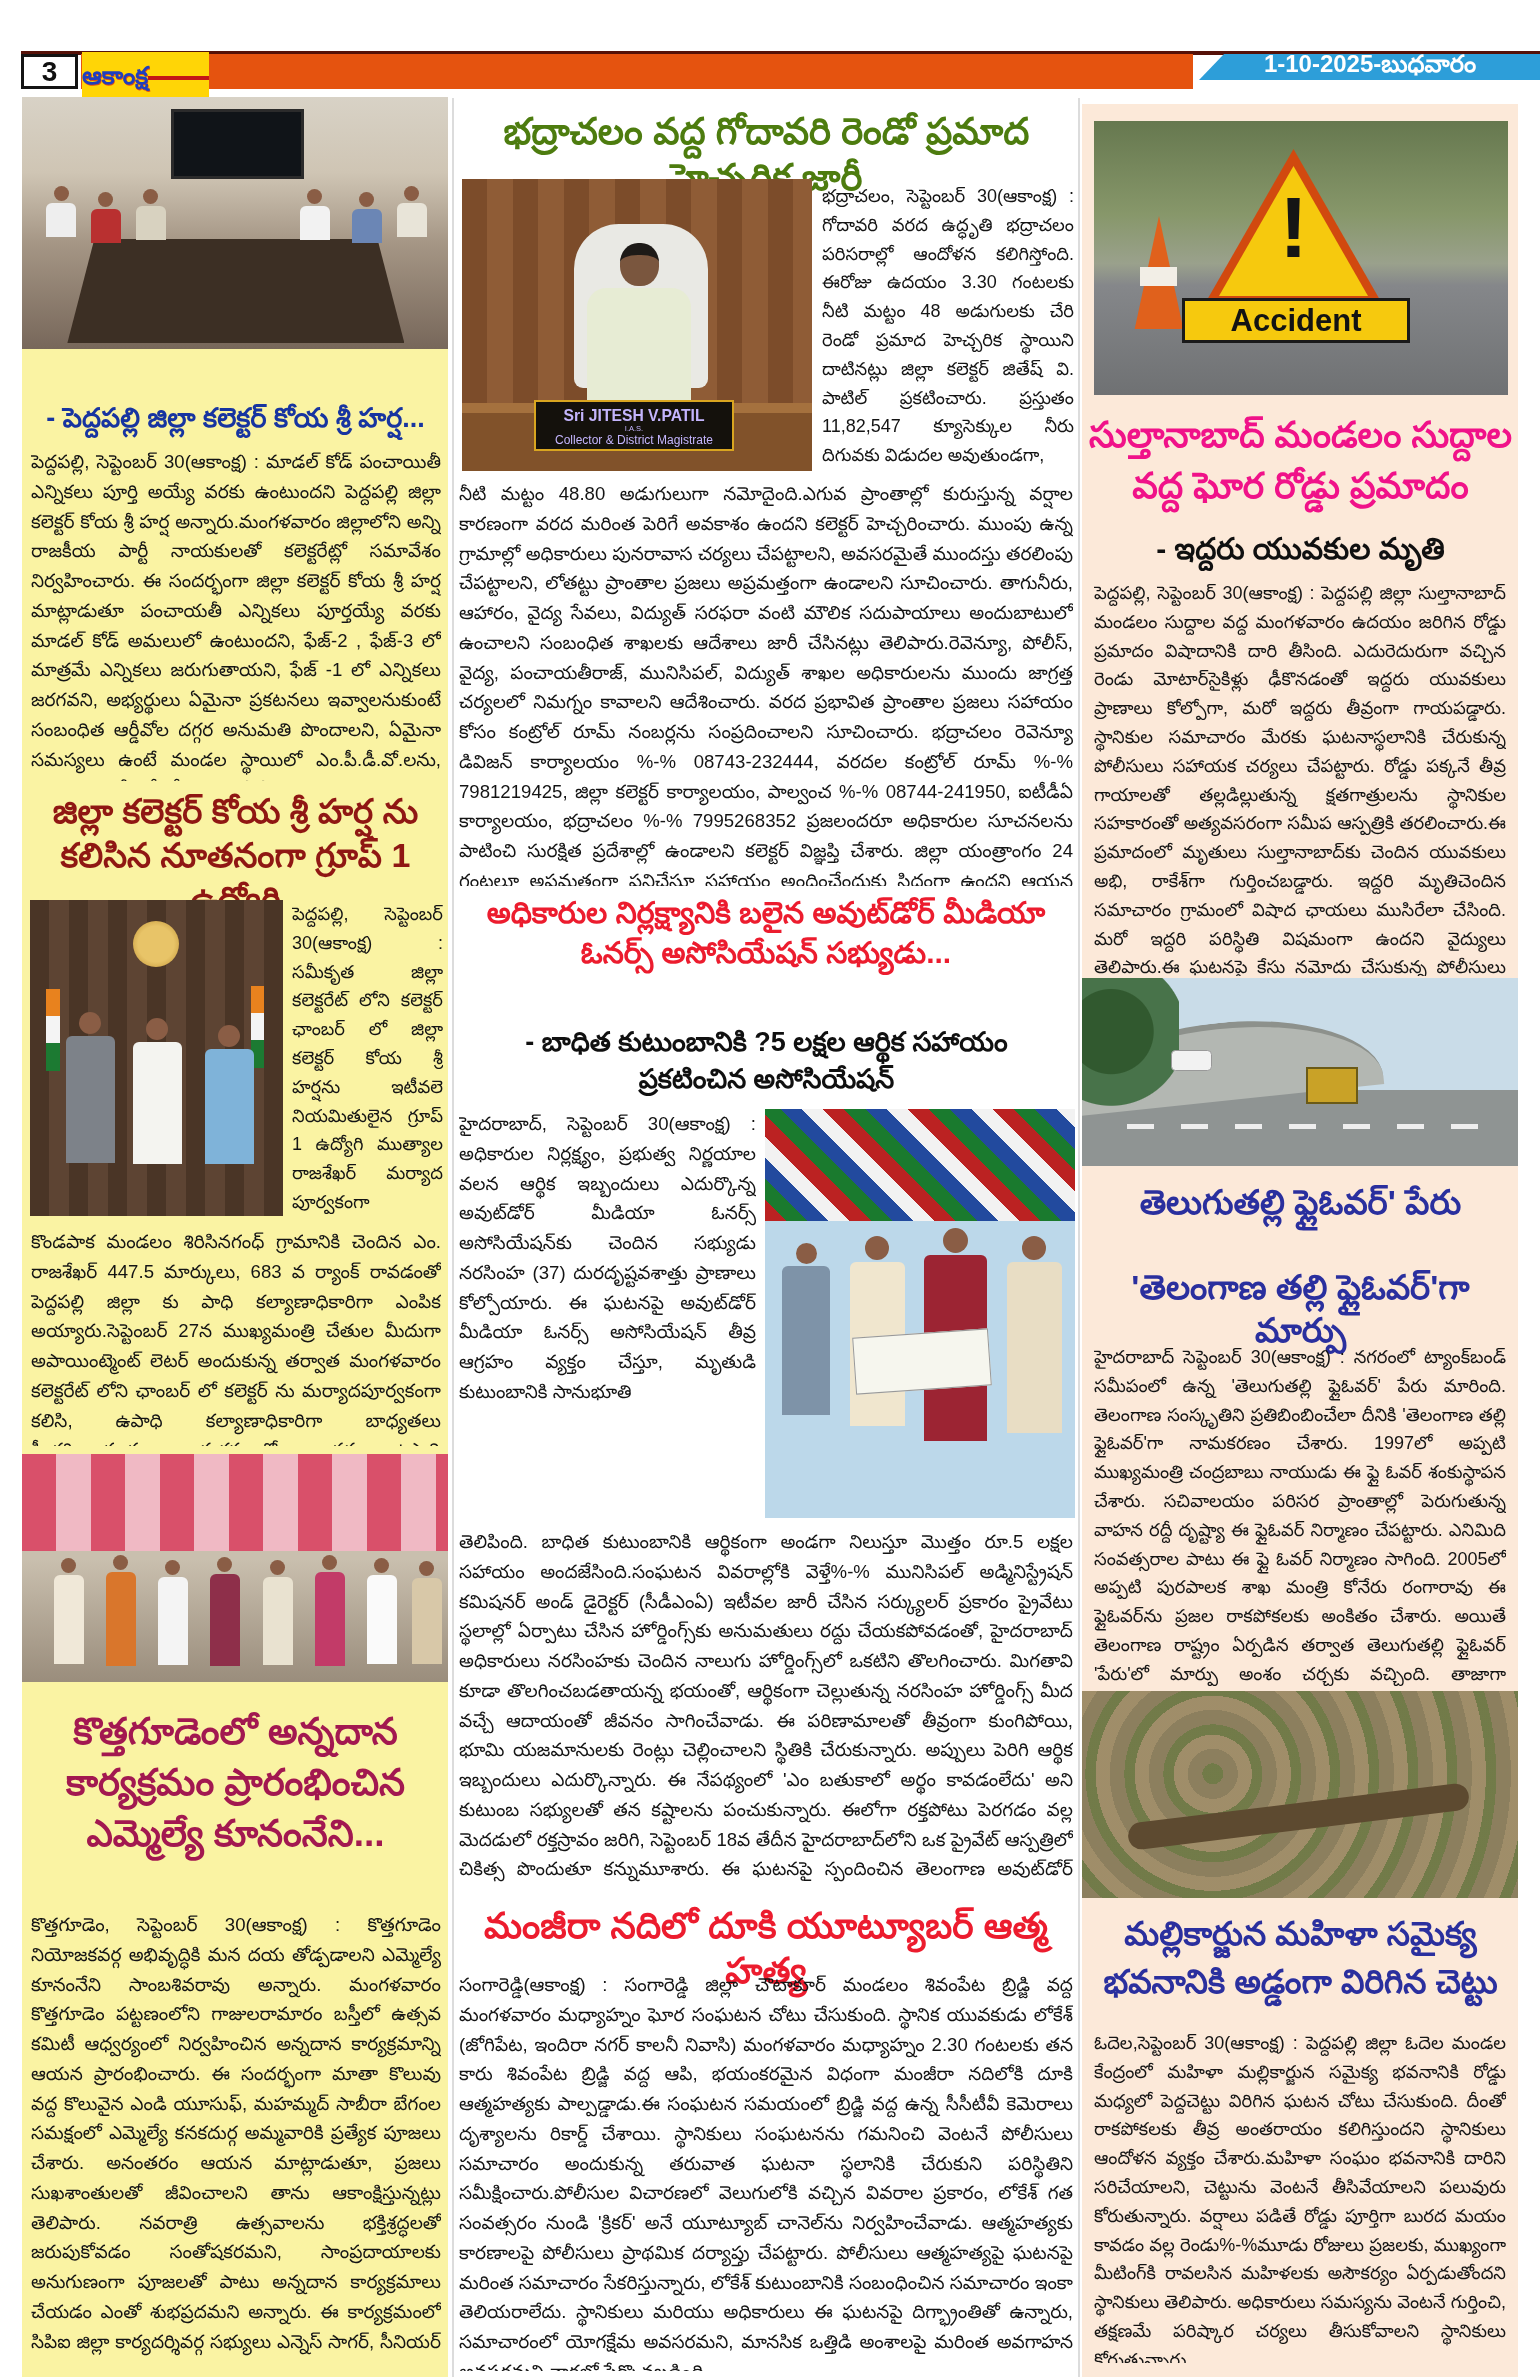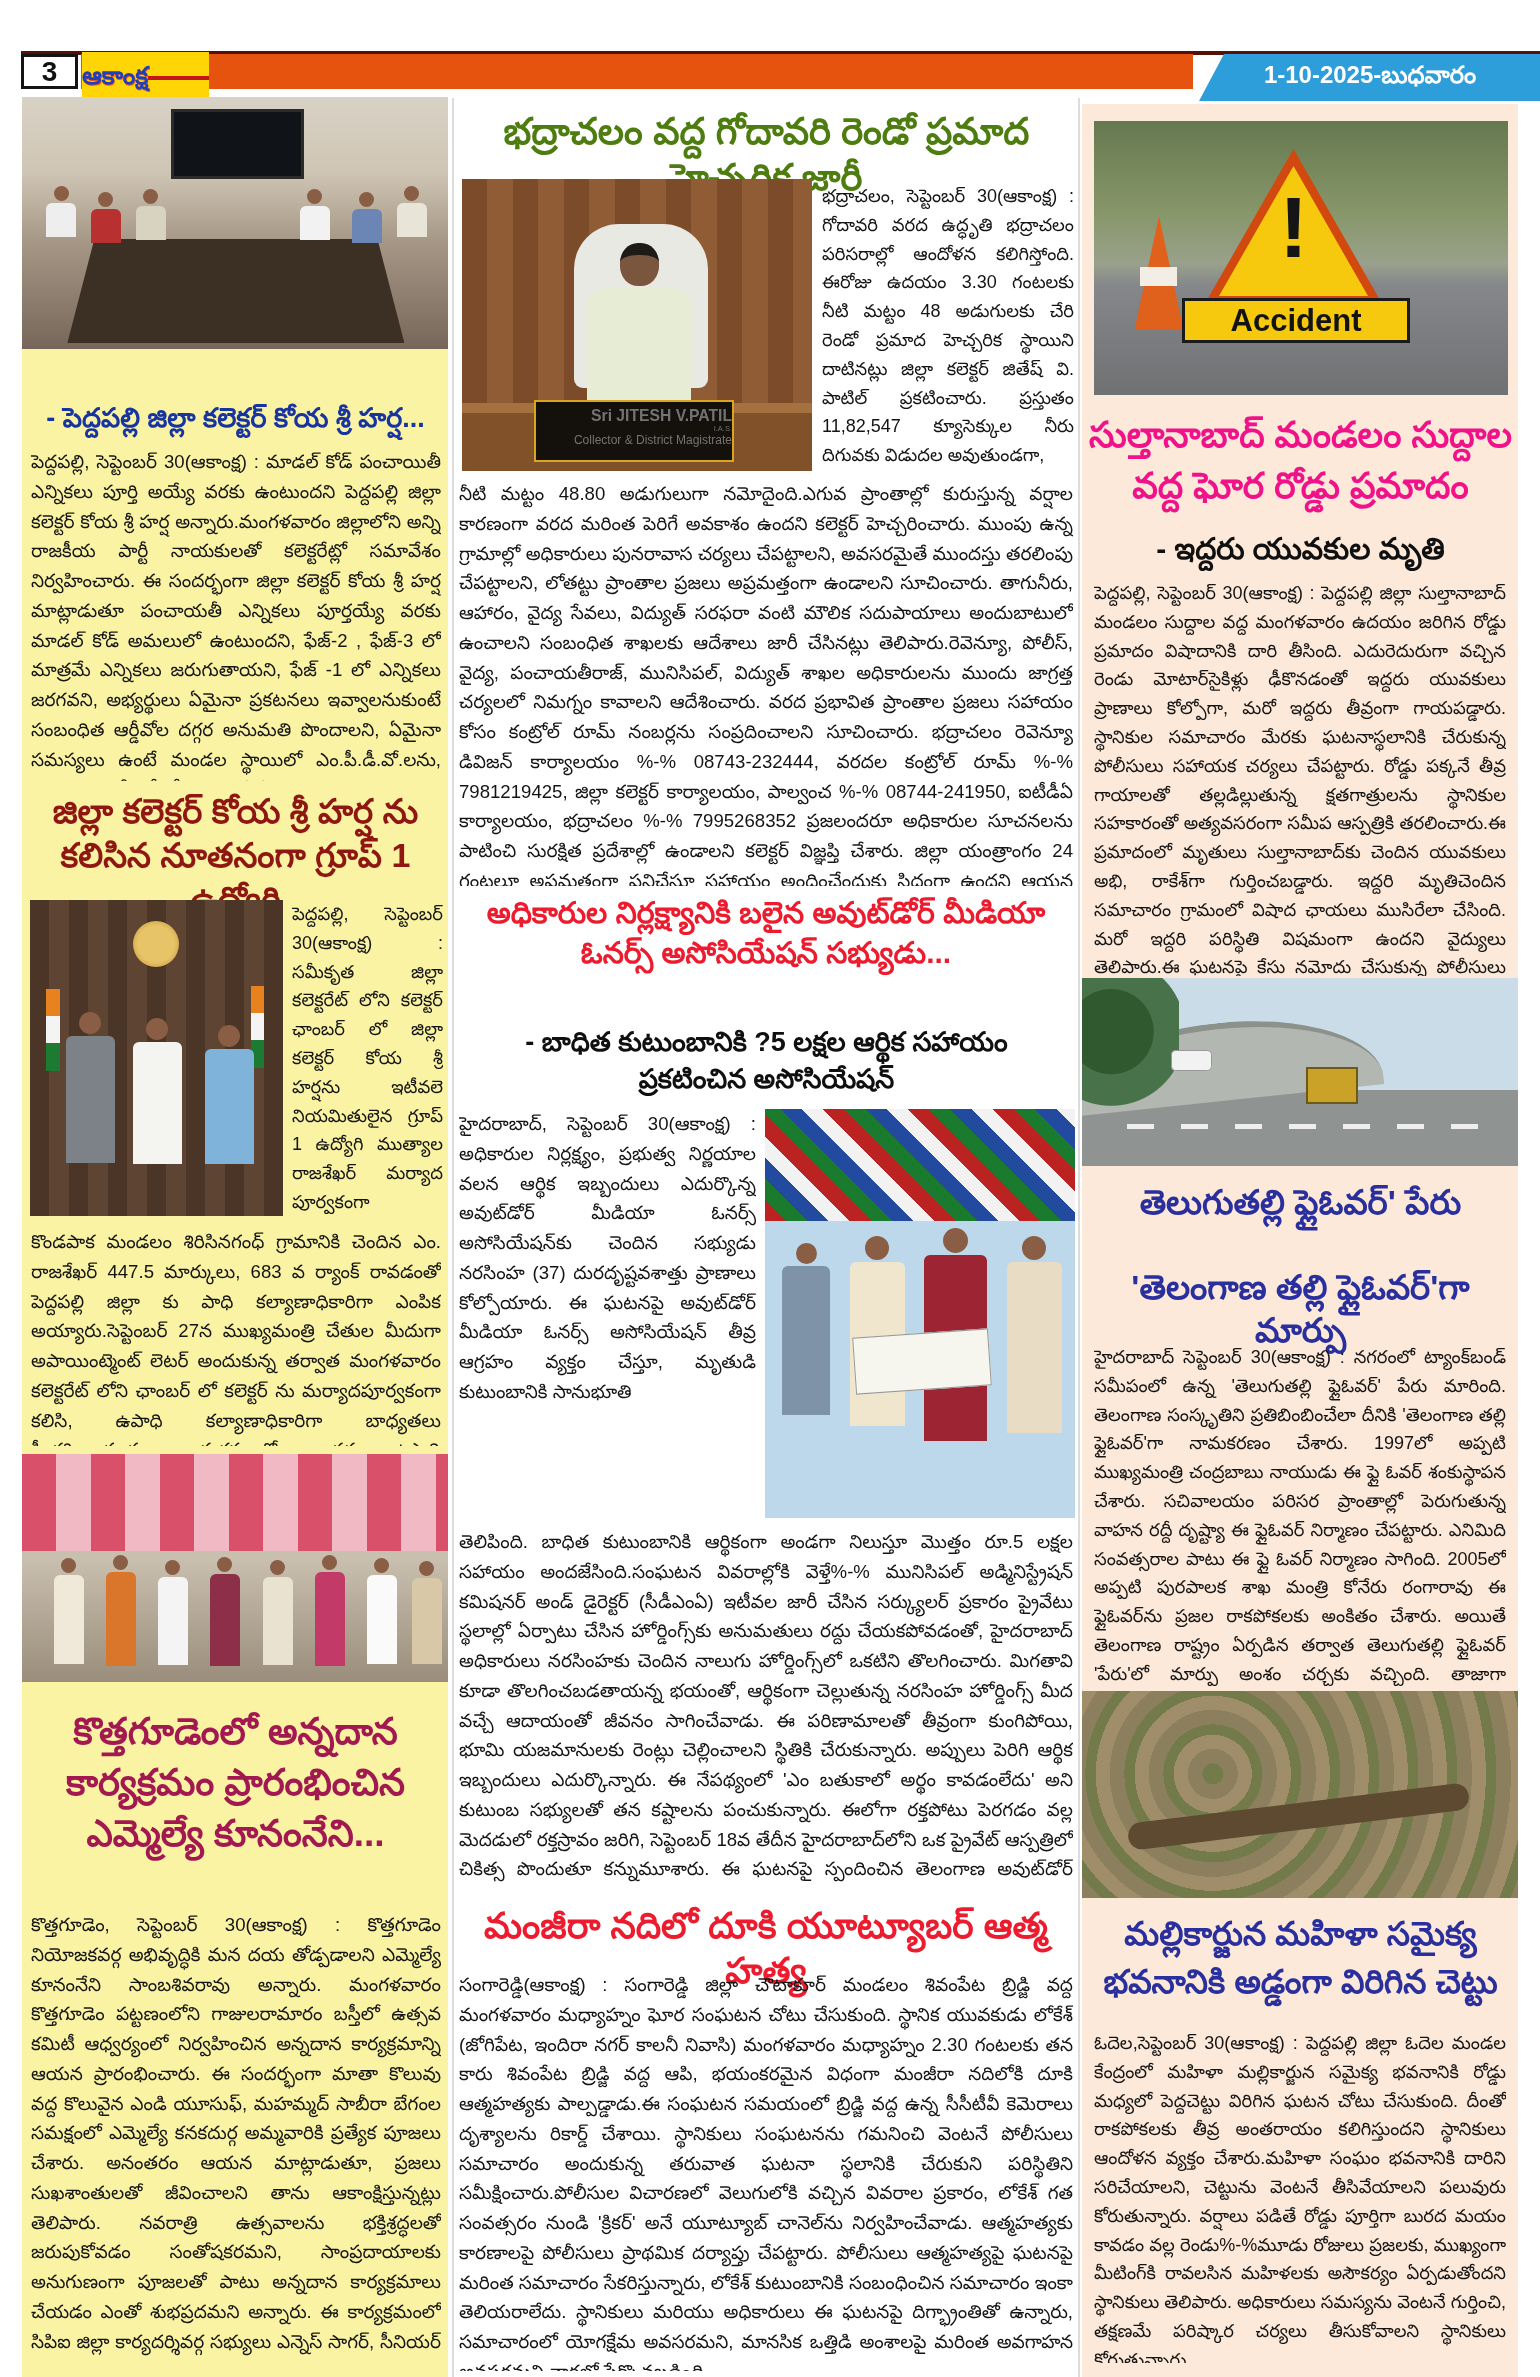--- a/index.html
+++ b/index.html
@@ -9,21 +9,21 @@
   
   .header-topline{left:21px;top:51px;width:1520px;height:3.7px;background:#551108;}
   .header-orange{left:81px;top:54px;width:1112px;height:35px;background:#E5530F;}
   .page-number-box{left:21px;top:54px;width:57px;height:35px;background:#fff;border:3px solid #141414;
         box-sizing:border-box;display:flex;align-items:center;justify-content:center;
         font-size:28px;font-weight:bold;color:#111;}
   .logo-box{left:82px;top:52px;width:127px;height:48px;background:#FFD506;display:flex;
         flex-direction:row;align-items:center;justify-content:center;}
   .logo-text{font-size:24.6px;font-weight:bold;color:#1F3FBE;text-shadow:0.7px 0.7px 0 #E5530F;line-height:1;}
   .logo-underline{width:89px;height:3.7px;background:#C41616;margin-top:3.7px;}
-  .header-blue{left:1199px;top:54px;width:342px;height:47px;background:#2D9ED9;
+  .header-blue{left:1199px;top:54px;width:342px;height:26px;background:#2D9ED9;
         clip-path:polygon(25px 0,100% 0,100% 100%,0 100%);display:flex;align-items:center;justify-content:center;}
   .header-date{font-size:24px;font-weight:bold;color:#ffffff;}
   
   .col-left-bg{left:22.4px;top:349px;width:426px;height:2029px;background:#FAF3A3;}
   .col-right-bg{left:1082px;top:104px;width:436px;height:2273px;background:#FCE9D9;}
   .vsep{width:1.5px;background:#dcdcdc;top:98px;height:2279px;}
   .sep1{left:452px;} .sep2{left:1078px;}
   
   .body-txt{font-size:18.6px;line-height:1.60;text-align:justify;overflow:hidden;color:#141414;}
   .headline{font-weight:bold;text-align:center;line-height:1.25;}
@@ -84,22 +84,22 @@
   .canopy-top{left:0;top:0;width:426px;height:97px;
         background:repeating-linear-gradient(90deg,#d9506a 0 34px,#f0b9c4 34px 69px);}
   .tent-top{left:0;top:0;width:310px;height:112px;
         background:repeating-linear-gradient(45deg,#bb2222 0 15px,#1a7a2e 15px 30px,#224a9e 30px 45px,#f2f2f2 45px 60px);}
   .cheque{left:89px;top:224px;width:134px;height:55px;background:#f6f6ee;border:1.5px solid #999;transform:rotate(-4deg);}
   .chair-back{left:112px;top:45px;width:134px;height:164px;border-radius:45px 45px 9px 9px;background:#e9e9e4;}
   .coll-head{left:158px;top:64px;width:39px;height:43px;border-radius:46%;background:#7a563e;
         border-top:12px solid #1d1a17;box-sizing:border-box;}
   .coll-shirt{left:125px;top:109px;width:104px;height:112px;border-radius:19.4px 19.4px 0 0;background:#e7ecd4;}
   .desk{left:0;top:224px;width:350px;height:69px;background:linear-gradient(180deg,#a5713e 0 10.4px,#81522a 10.4px 100%);}
-  .nameplate{left:72px;top:221px;width:200px;height:62px;background:#14110c;border:2.2px solid #d9a520;
-        box-sizing:border-box;text-align:right;color:#737373;}
+  .nameplate{left:72px;top:221px;width:200px;height:51px;background:#14110c;border:2.2px solid #d9a520;
+        box-sizing:border-box;text-align:center;color:#c4b5fd;}
   .np1{font-size:15.7px;font-weight:bold;line-height:1.25;margin-top:3.7px;}
   .np2{font-size:7.5px;line-height:1;} .np3{font-size:12px;line-height:1.3;}
   .acc-tri-outer{left:113px;top:28px;width:173px;height:151px;background:#d1490f;
         clip-path:polygon(50% 0,100% 100%,0 100%);}
   .acc-tri-inner{left:125px;top:45px;width:149px;height:130px;background:#f6c90e;
         clip-path:polygon(50% 0,100% 100%,0 100%);}
   .acc-excl{left:113px;top:63px;width:173px;text-align:center;font-size:86px;font-weight:bold;color:#151515;line-height:1;}
   .acc-label{left:88px;top:177px;width:228px;height:45px;background:#f6c90e;border:3.7px solid #1a1a1a;
         box-sizing:border-box;display:flex;align-items:center;justify-content:center;
         font-size:31px;font-weight:bold;color:#131313;}

